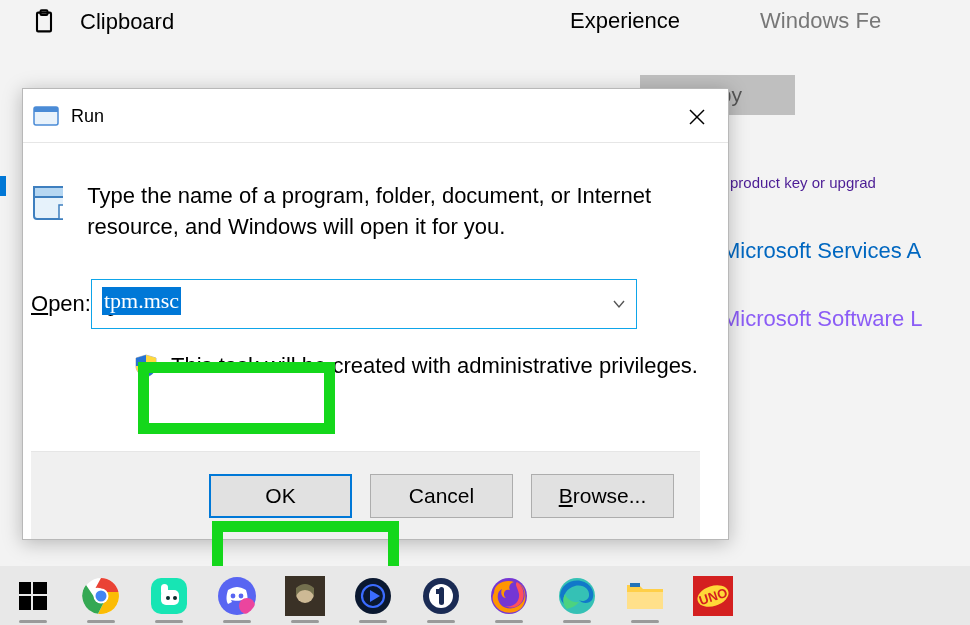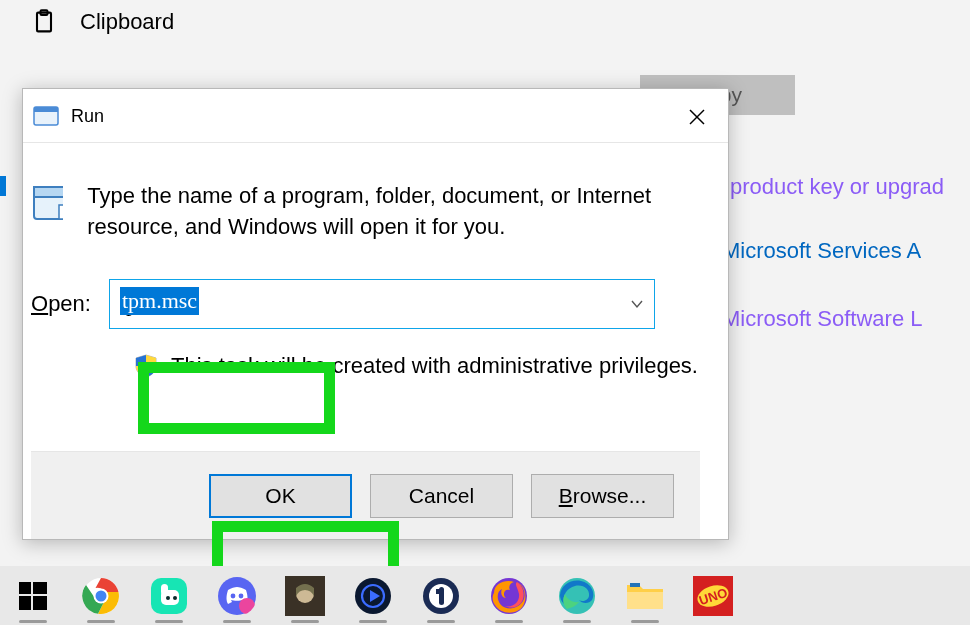--- a/index.html
+++ b/index.html
@@ -45,22 +45,22 @@
       width: 155px;
       height: 40px;
       background: #bfbfbf;
       display: flex;
       align-items: center;
       justify-content: center;
       font-size: 21px;
       color: #555;
     }
     .bg-right .link {
-      color: #8b5cf6;
-      font-size: 22px;
+      color: #4c1d95;
+      font-size: 15px;
       position: absolute;
       left: 160px;
       white-space: nowrap;
     }
     .bg-blue-strip {
       position: absolute;
       left: 0;
       top: 176px;
       width: 6px;
       height: 20px;
@@ -113,21 +113,20 @@
       padding: 38px 28px 0 8px;
       display: flex;
       flex-direction: column;
       flex: 1;
     }
     .desc-row { display:flex; gap:24px; align-items:flex-start; }
     .desc-text { font-size: 22px; line-height: 1.4; }
     .open-row {
       display: flex;
       align-items: center;
-      gap: 18px;
       margin-top: 36px;
     }
     .open-label { font-size: 22px; }
     .open-label u { text-decoration: underline; }
     .combo {
       position: relative;
       width: 546px;
       height: 50px;
       border: 1px solid #0ea5e9;
       font-family: Liberation Serif, serif;
@@ -229,20 +228,24 @@
 <div class="bg-blue-strip"></div>
 <div class="bg-settings-row">
   <svg viewBox="0 0 24 24" fill="none" stroke="#000" stroke-width="1.8">
     <rect x="6" y="4" width="12" height="16" rx="1"></rect>
     <rect x="9" y="2" width="6" height="4" rx="1"></rect>
   </svg>
   <span>Clipboard</span>
 </div>
 
 <div class="bg-right">
+  <div class="toprow">
+    <span>Experience</span>
+    <span class="dim">Windows Fe</span>
+  </div>
   <div class="copy-btn">
     <span>Copy</span>
   </div>
   <span class="link" style="top:174px">product key or upgrad</span>
   <span style="top:238px;left:152px;position:absolute;color:#0067c0;font-size:22px">Microsoft Services A</span>
   <span style="top:306px;left:152px;position:absolute;color:#8b5cf6;font-size:22px">Microsoft Software L</span>
 </div>
 <span class="support-word">ort</span>
 
 <div class="run-dialog">

